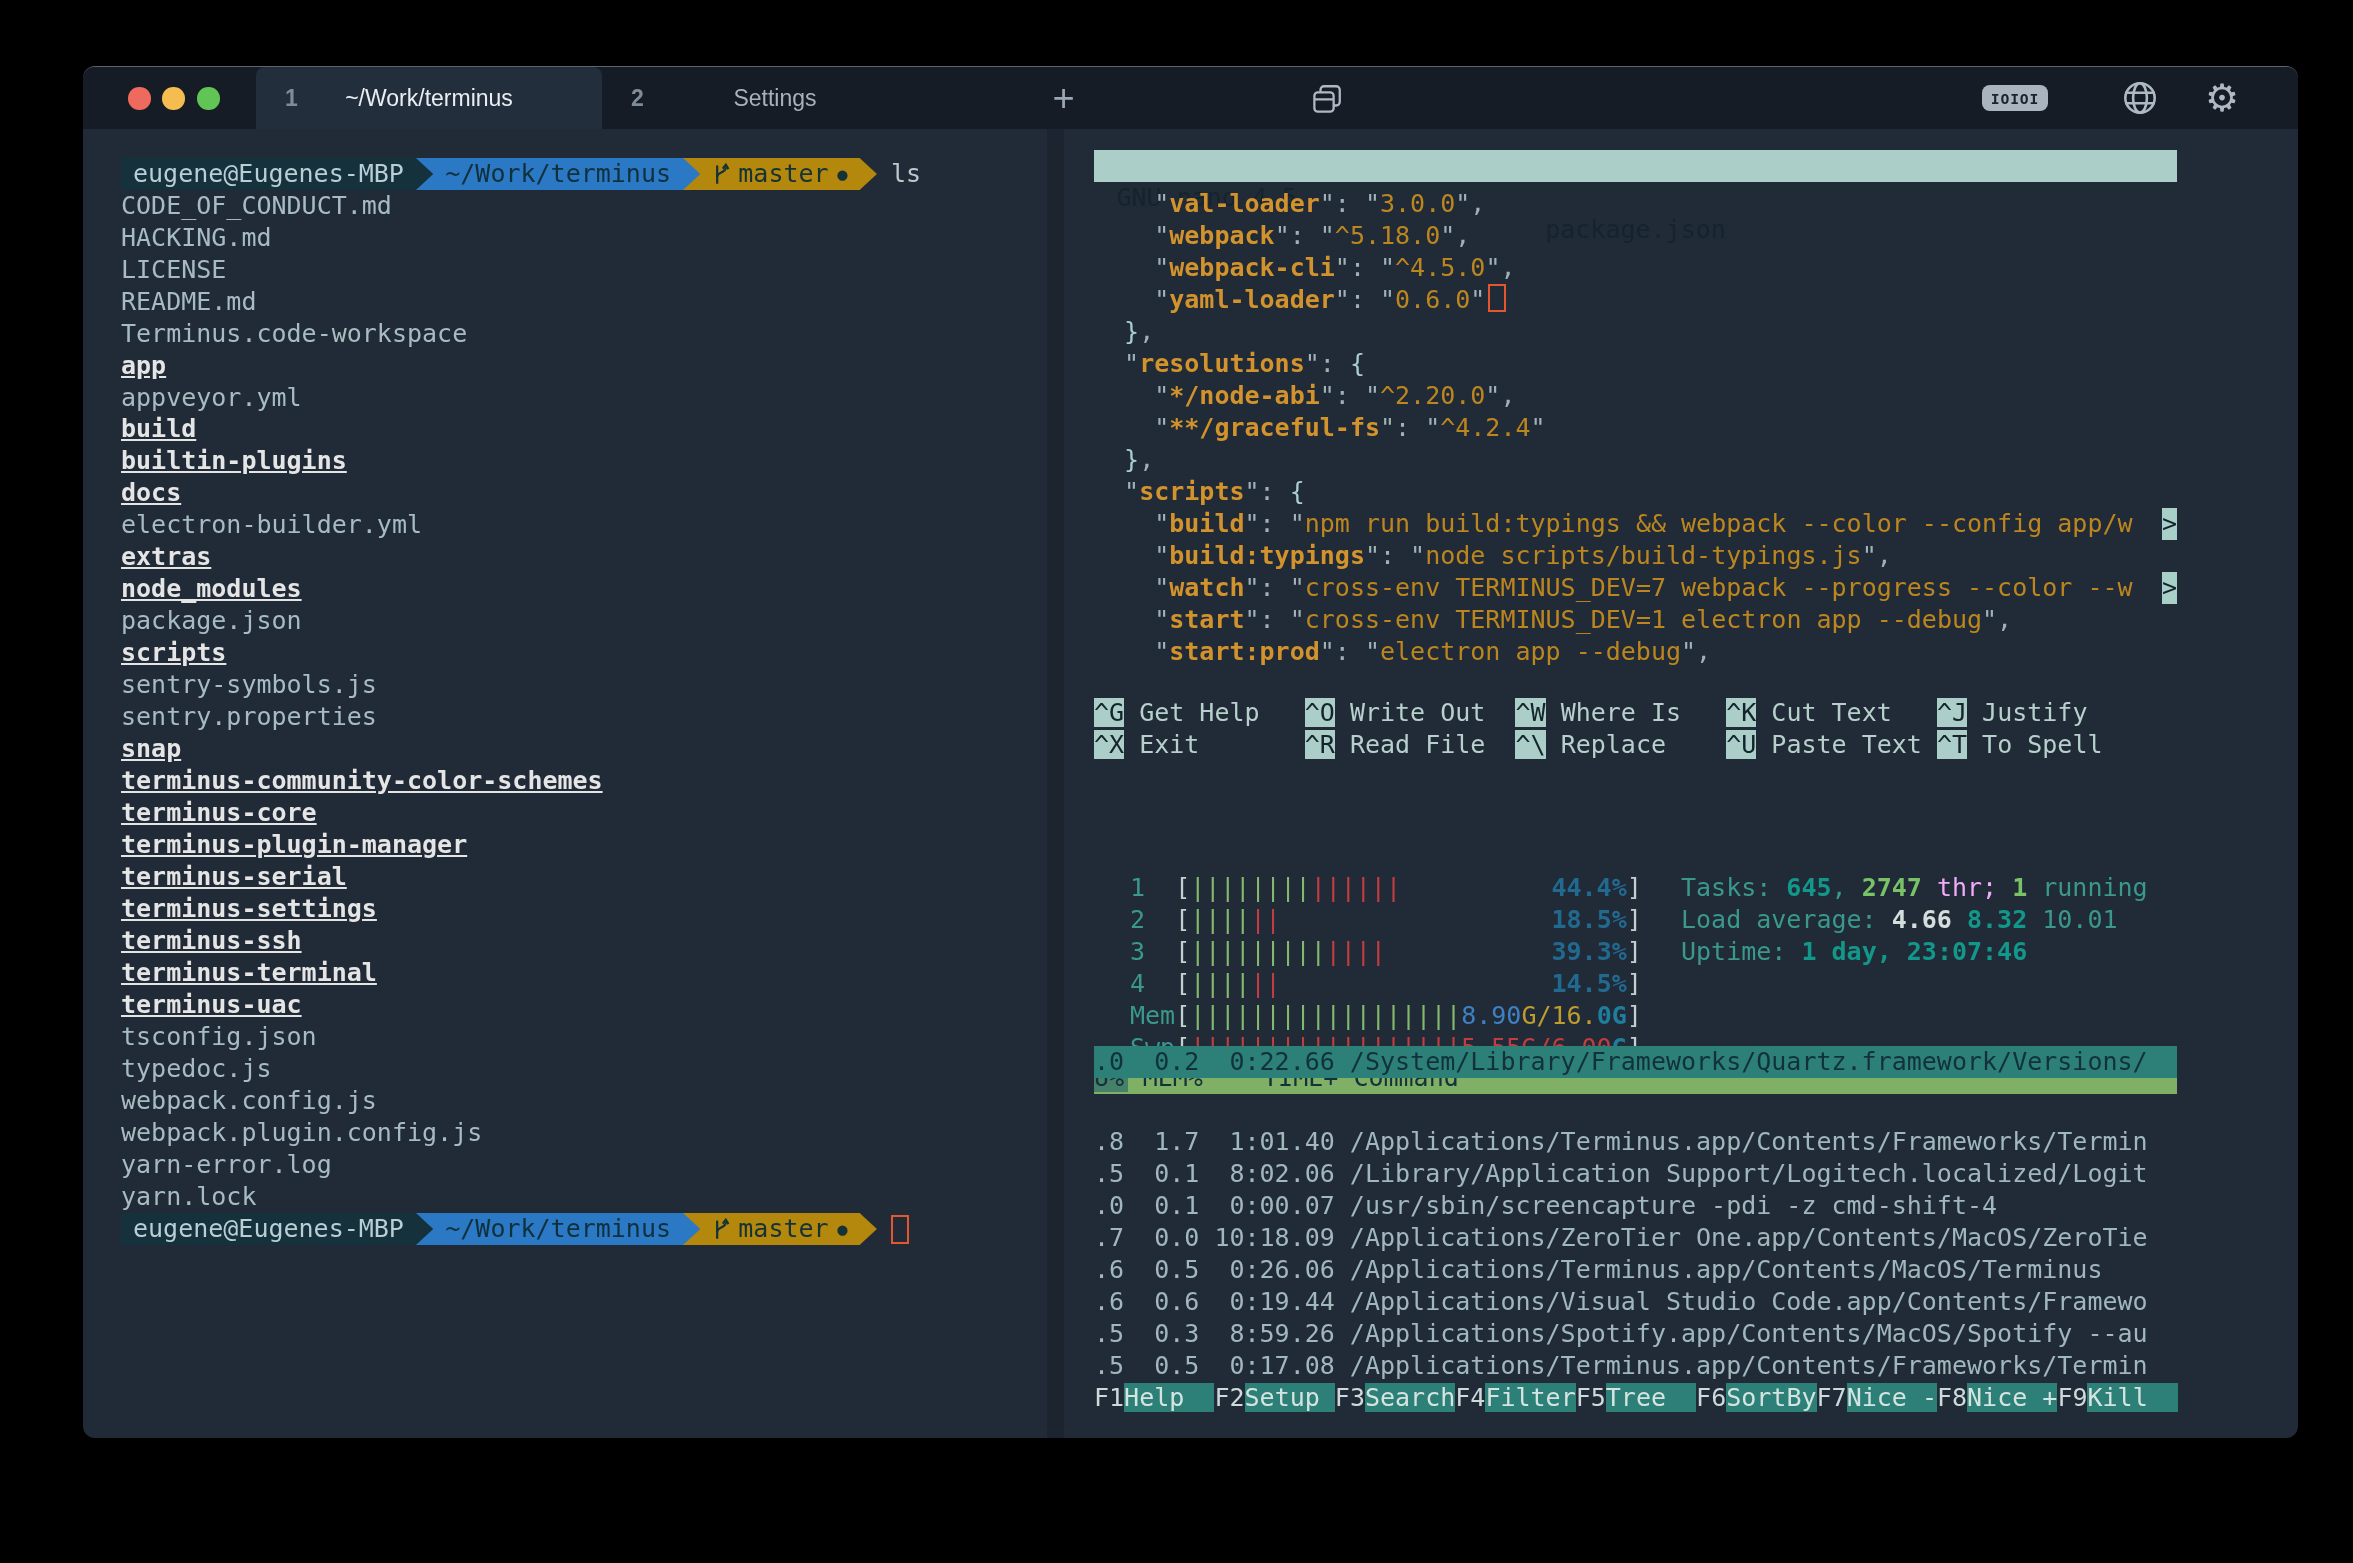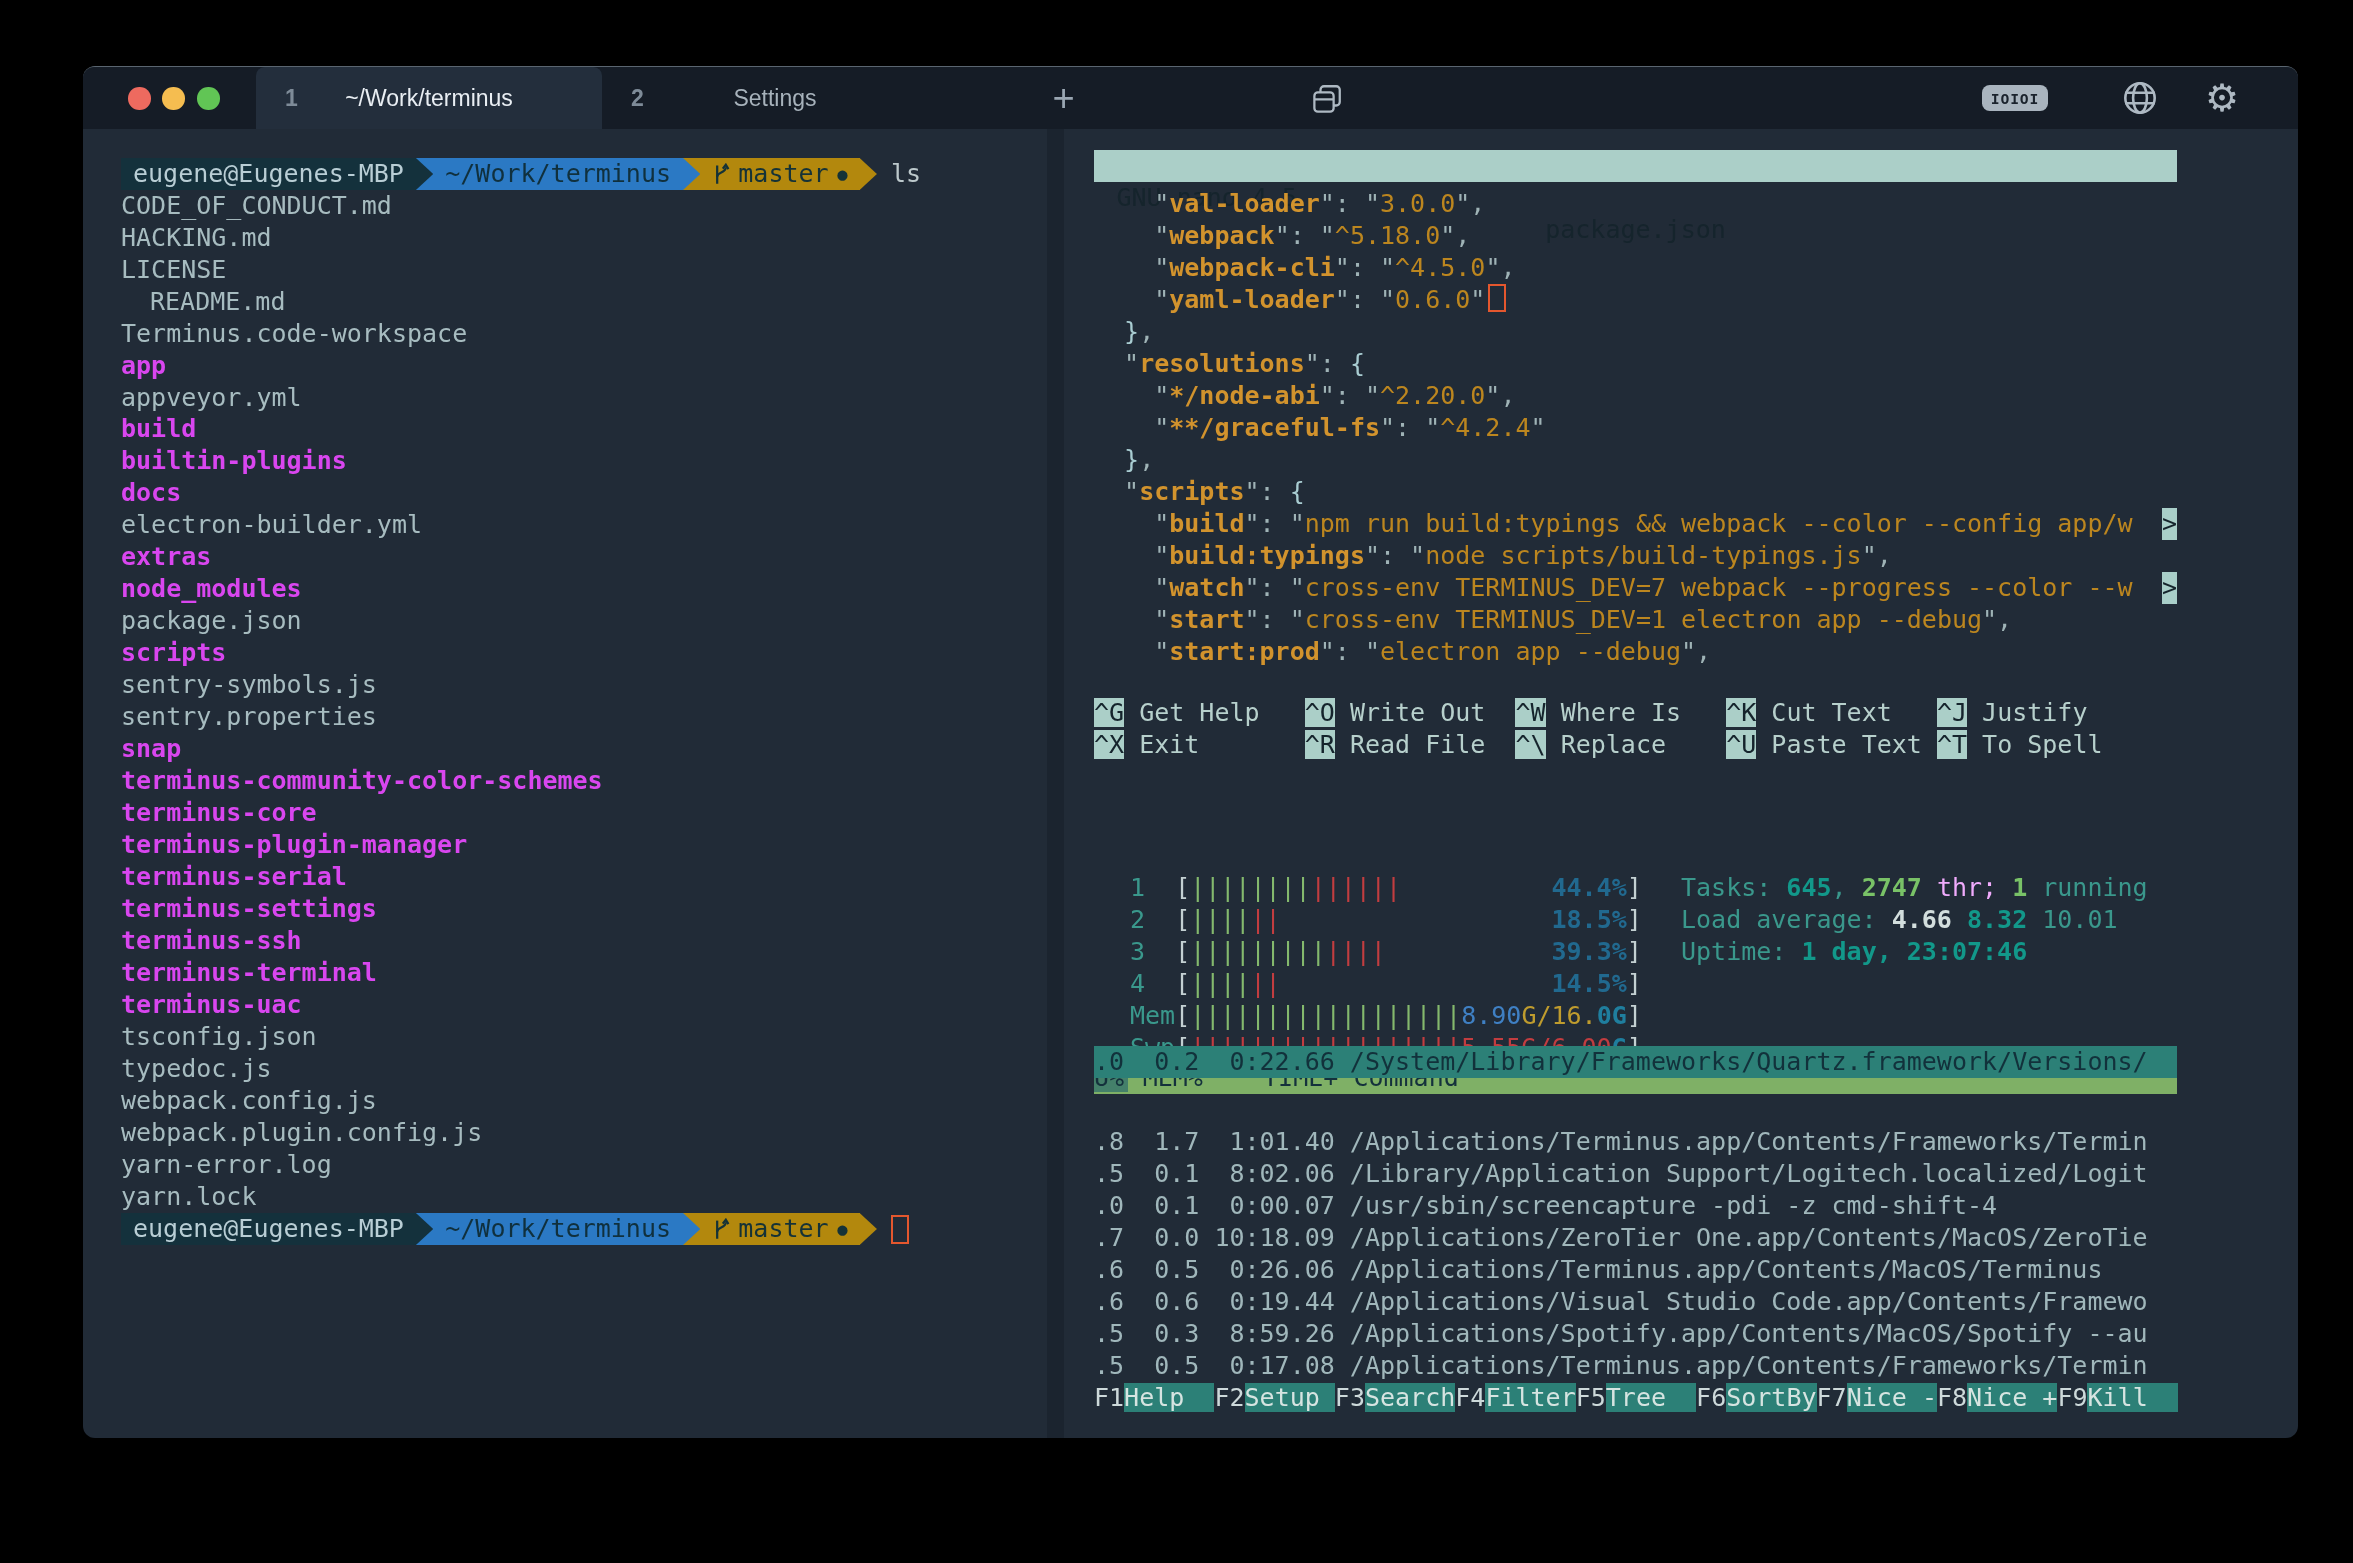--- a/index.html
+++ b/index.html
@@ -34,21 +34,21 @@
   .pseg.g{background:#b3880d;color:#153237;}
   .parrow{position:relative;width:17.3px;}
   .parrow::before{content:'';position:absolute;inset:0;clip-path:polygon(0 0,100% 50%,0 100%);}
   .parrow.a1{background:#2b79c4;}.parrow.a1::before{background:#14313c;}
   .parrow.a2{background:#b3880d;}.parrow.a2::before{background:#2b79c4;}
   .parrow.a3{background:transparent;}.parrow.a3::before{background:#b3880d;}
   .pcmd{margin-left:14px;display:flex;align-items:center;color:#bcc8cb;font:25px/32px "DejaVu Sans Mono",monospace;}
   .cursorblock{display:inline-block;width:14px;height:25px;border:2.6px solid #e4572e;margin-left:14px;align-self:center;}
   .gitdot{font-size:17.3px;margin-left:8.6px;}
   .branchsvg{margin-right:7px;}
-  .file.dir{color:#d946ef;font-weight:bold;}
+  .file.dir{color:#e5e5e5;font-weight:bold;text-decoration:underline;}
   
   #nano-header{position:absolute;left:1011px;top:83px;width:1083px;height:32px;background:#abcfc8;color:#15242c;font:25px/32px "DejaVu Sans Mono",monospace;white-space:pre;}
   #nano-title-left{position:absolute;left:22.5px;}
   #nano-title-center{position:absolute;left:0;width:100%;text-align:center;}
   .s-p{color:#9fb3b6;}
   .s-k{color:#d2932d;font-weight:bold;}
   .s-v{color:#bc861f;}
   .s-b{color:#a9cdd2;}
   .s-m{position:absolute;right:0;top:0;background:#a9cfc9;color:#15242c;}
   .s-cur{display:inline-block;width:14px;height:24px;border:2.6px solid #e4572e;vertical-align:-4.3px;margin-left:2.6px;}
@@ -142,21 +142,21 @@
             <line x1="6" y1="3" x2="6" y2="24" stroke="#153237" stroke-width="2.6"></line>
             <path d="M6 16 C6 10 16 12 16 5" fill="none" stroke="#153237" stroke-width="2.6"></path>
             <path d="M12.5 6.5 L16 2 L19 7" fill="none" stroke="#153237" stroke-width="2.6"></path>
           </svg>master<span class="gitdot">●</span></span>
         <span class="parrow a3"></span>
         <span class="pcmd">ls</span>
       </div>
       <div class="line file" style="left: 38px; top: 123px;">CODE_OF_CONDUCT.md</div>
       <div class="line file" style="left: 38px; top: 155px;">HACKING.md</div>
       <div class="line file" style="left: 38px; top: 187px;">LICENSE</div>
-      <div class="line file" style="left: 38px; top: 219px; margin-left: 29px;">README.md</div>
+      <div class="line file" style="left: 38px; top: 219px;">README.md</div>
       <div class="line file" style="left: 38px; top: 251px;">Terminus.code-workspace</div>
       <div class="line file dir" style="left: 38px; top: 283px;">app</div>
       <div class="line file" style="left: 38px; top: 315px;">appveyor.yml</div>
       <div class="line file dir" style="left: 38px; top: 346px;">build</div>
       <div class="line file dir" style="left: 38px; top: 378px;">builtin-plugins</div>
       <div class="line file dir" style="left: 38px; top: 410px;">docs</div>
       <div class="line file" style="left: 38px; top: 442px;">electron-builder.yml</div>
       <div class="line file dir" style="left: 38px; top: 474px;">extras</div>
       <div class="line file dir" style="left: 38px; top: 506px;">node_modules</div>
       <div class="line file" style="left: 38px; top: 538px;">package.json</div>

